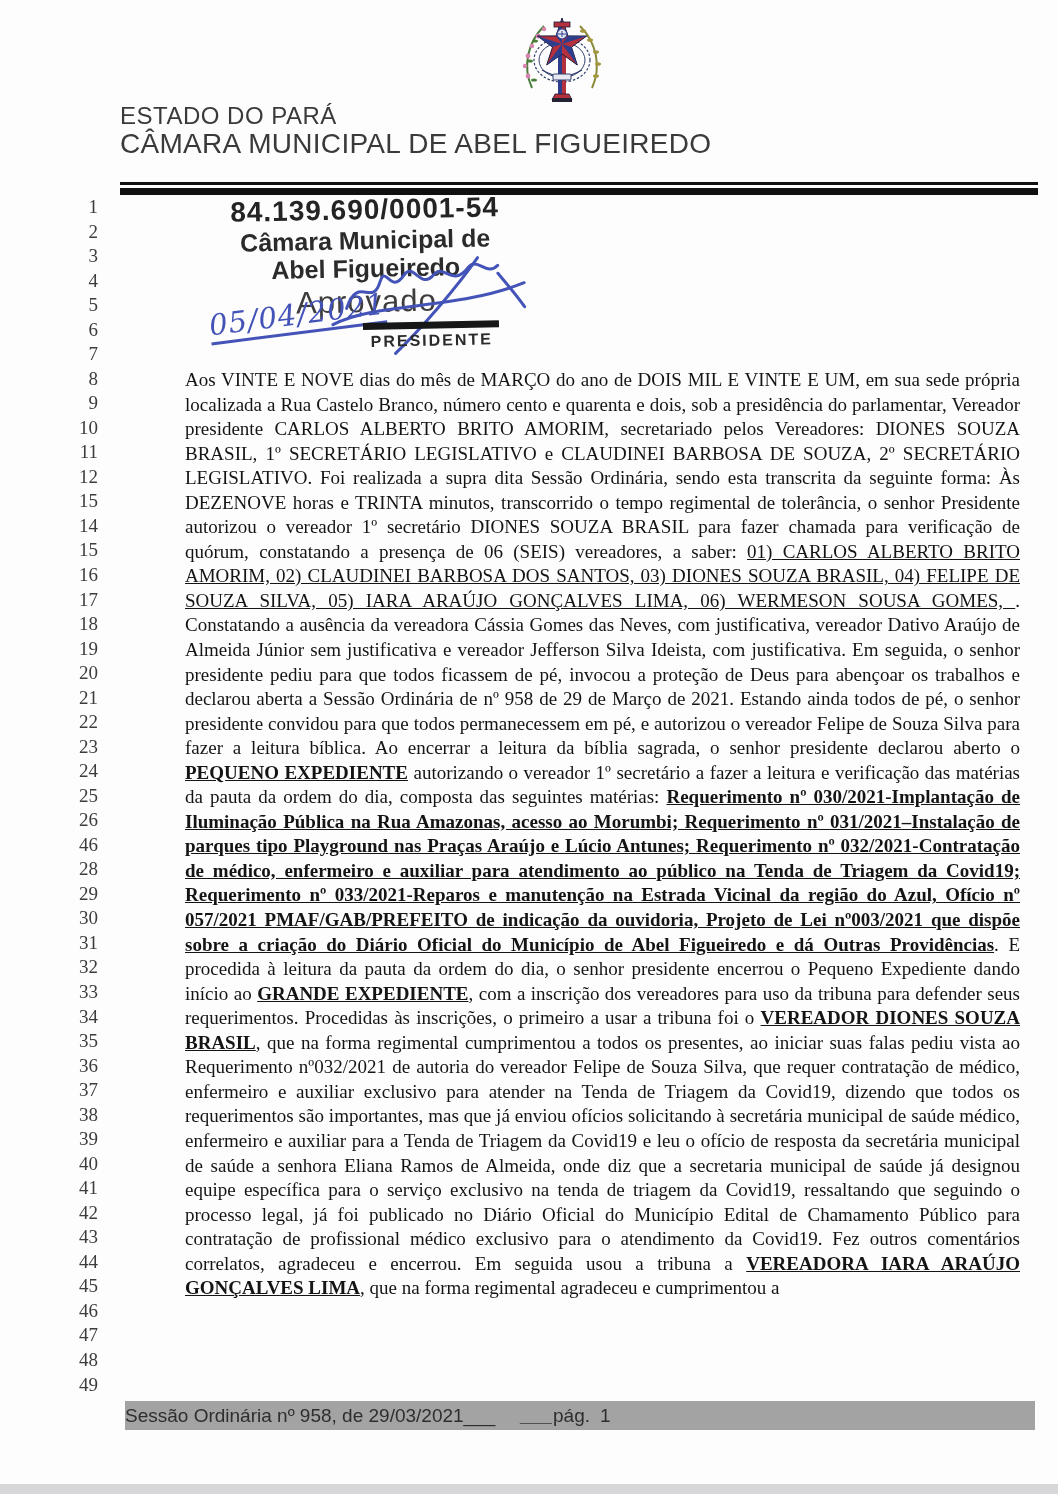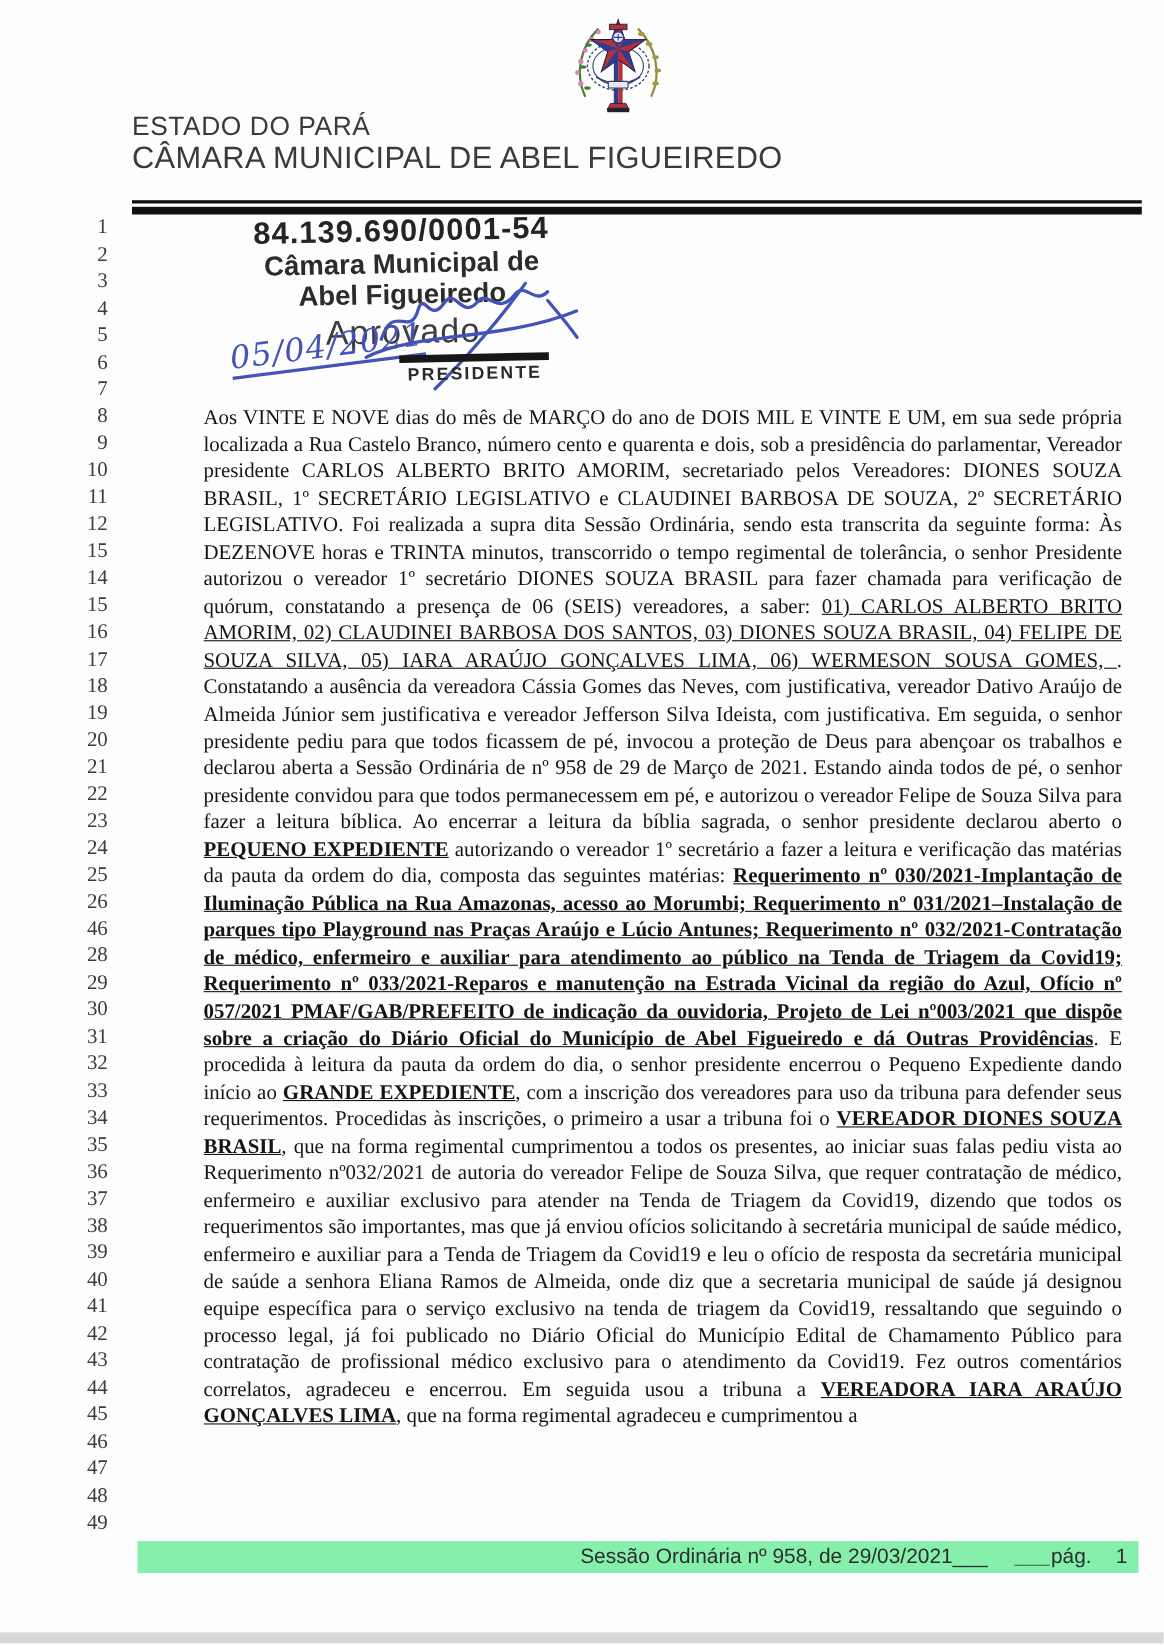--- a/index.html
+++ b/index.html
@@ -41,25 +41,25 @@
   .ata{position:absolute;left:565px;top:243px;width:452px;
        font-size:20px;line-height:26.5px;text-align:justify;color:#18181c;}
   
   .body-text{position:absolute;left:185px;top:368px;width:835px;height:1033px;
              font-size:19px;line-height:24.55px;text-align:justify;color:#141414;
              overflow:hidden;}
   .b{font-weight:bold;}
   .u{text-decoration:underline;}
   
   .footer-bar{position:absolute;left:125px;top:1401px;width:910px;height:29px;
-              background:#86efac;display:flex;align-items:center;justify-content:flex-end;
+              background:#a3a3a3;display:flex;align-items:center;
               font-family:"Liberation Sans", sans-serif;font-size:19px;color:#2e2e2e;}
   .footer-bar .f-main{margin-right:26px;}
   .footer-bar .f-blank{font-style:italic;}
-  .footer-bar .f-pag{margin-right:22px;}
+  .footer-bar .f-pag{margin-right:10px;}
   .footer-bar .f-num{margin-right:10px;}
   .bottom-strip{position:absolute;left:0;top:1484px;width:1058px;height:10px;background:#d7d7da;}
 </style>
 </head>
 <body>
 
 <div class="page">
 
   <svg class="crest" viewBox="0 0 100 100">
 

